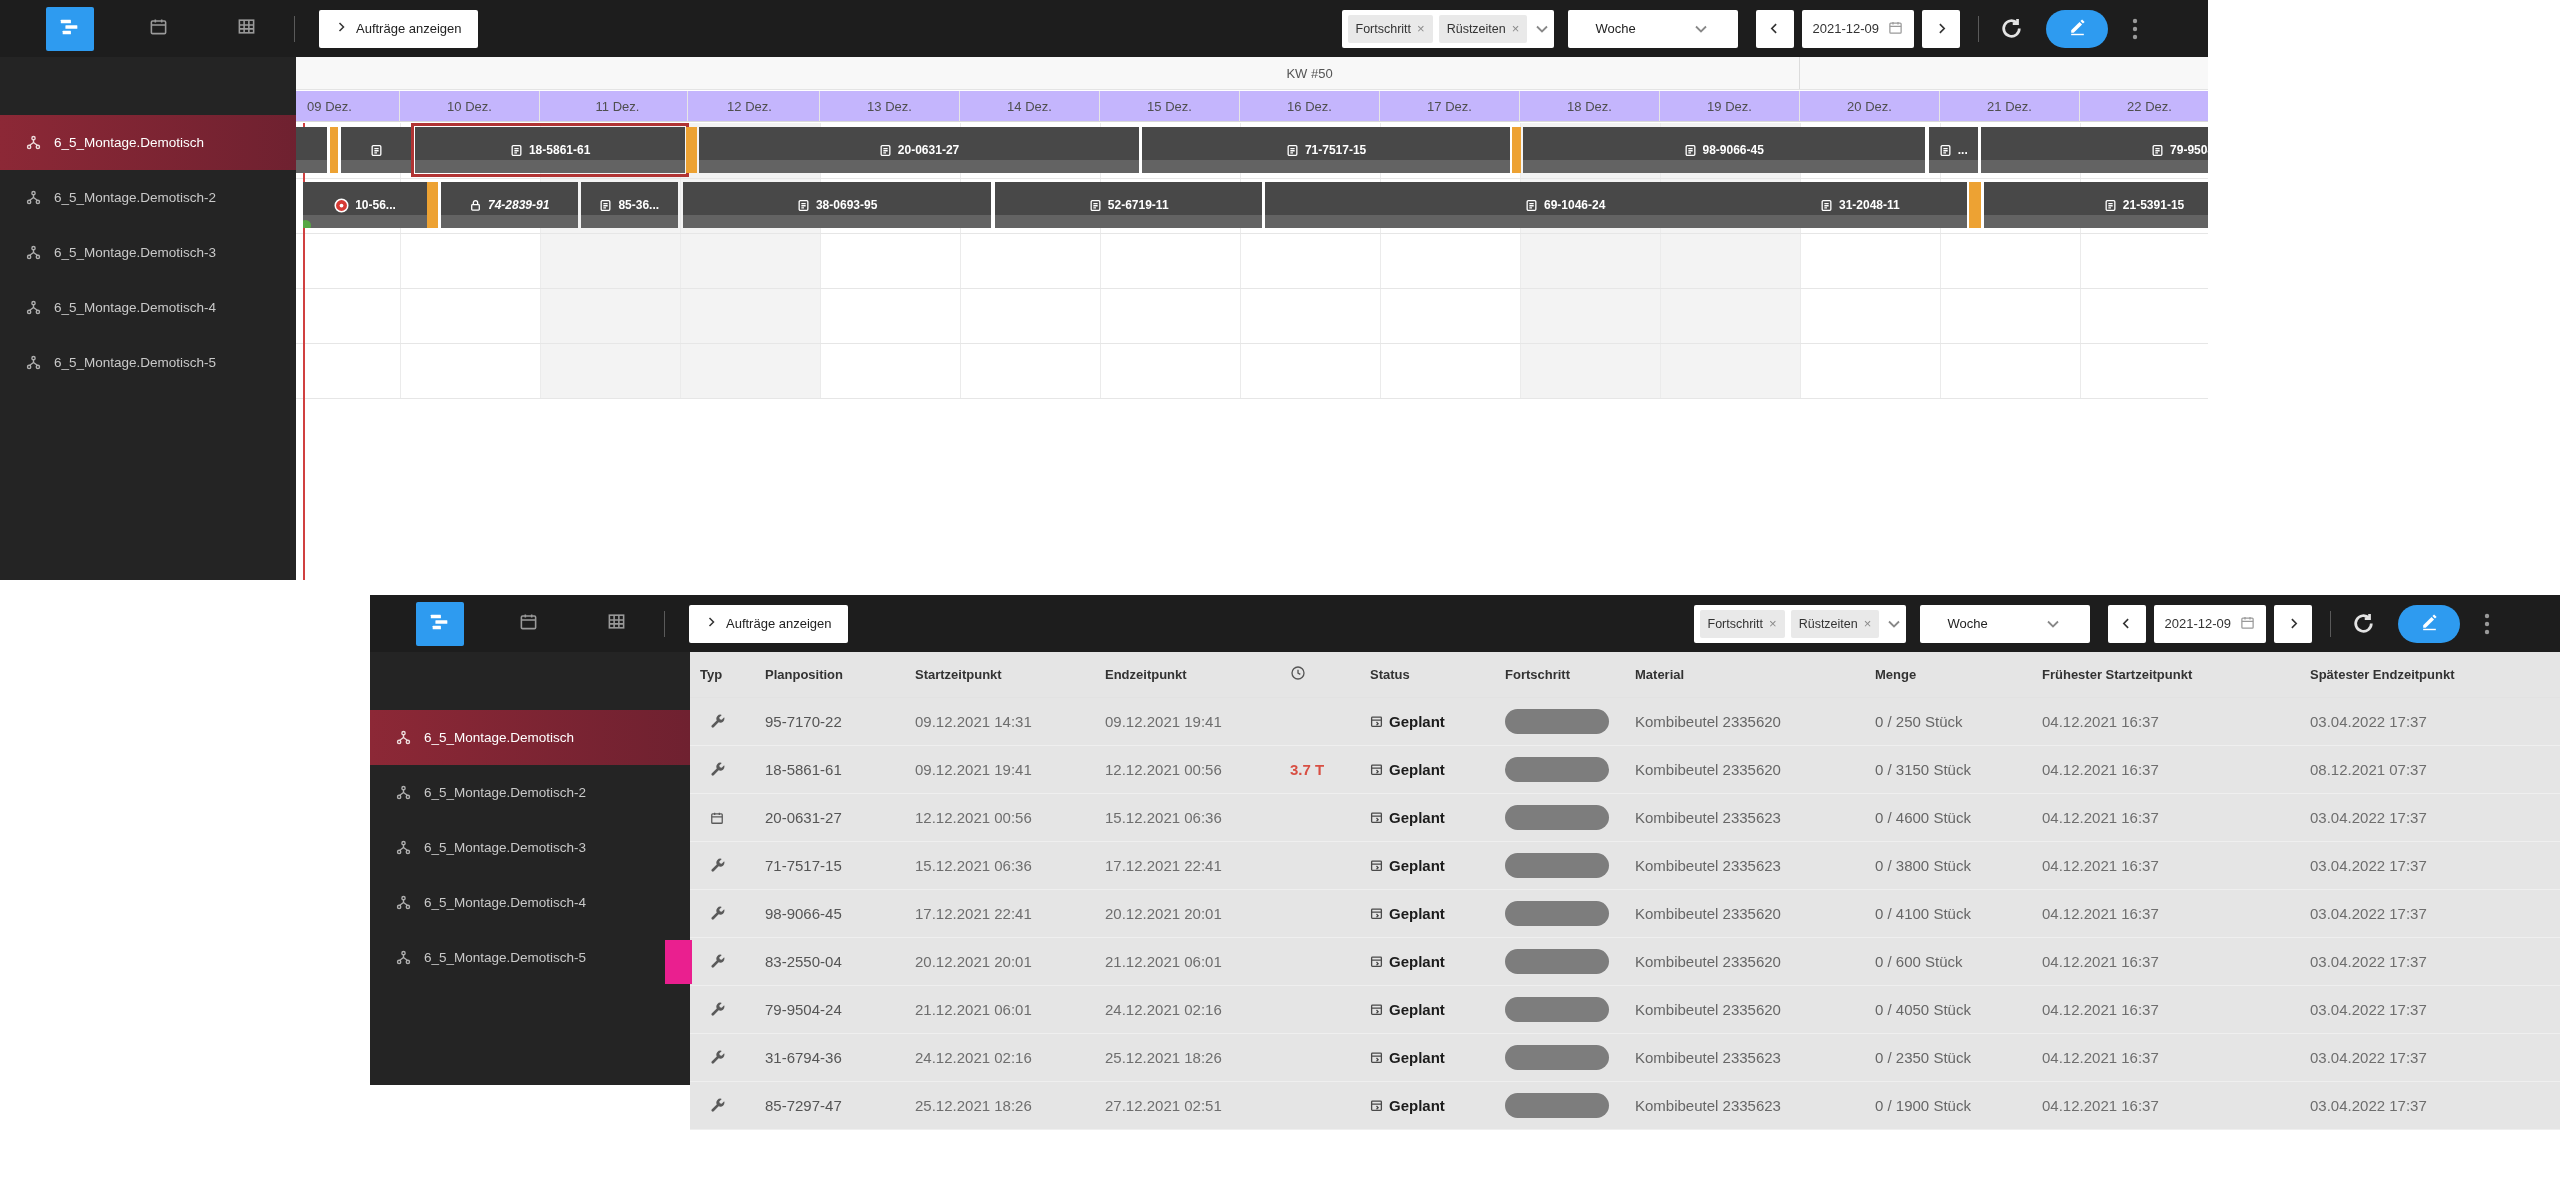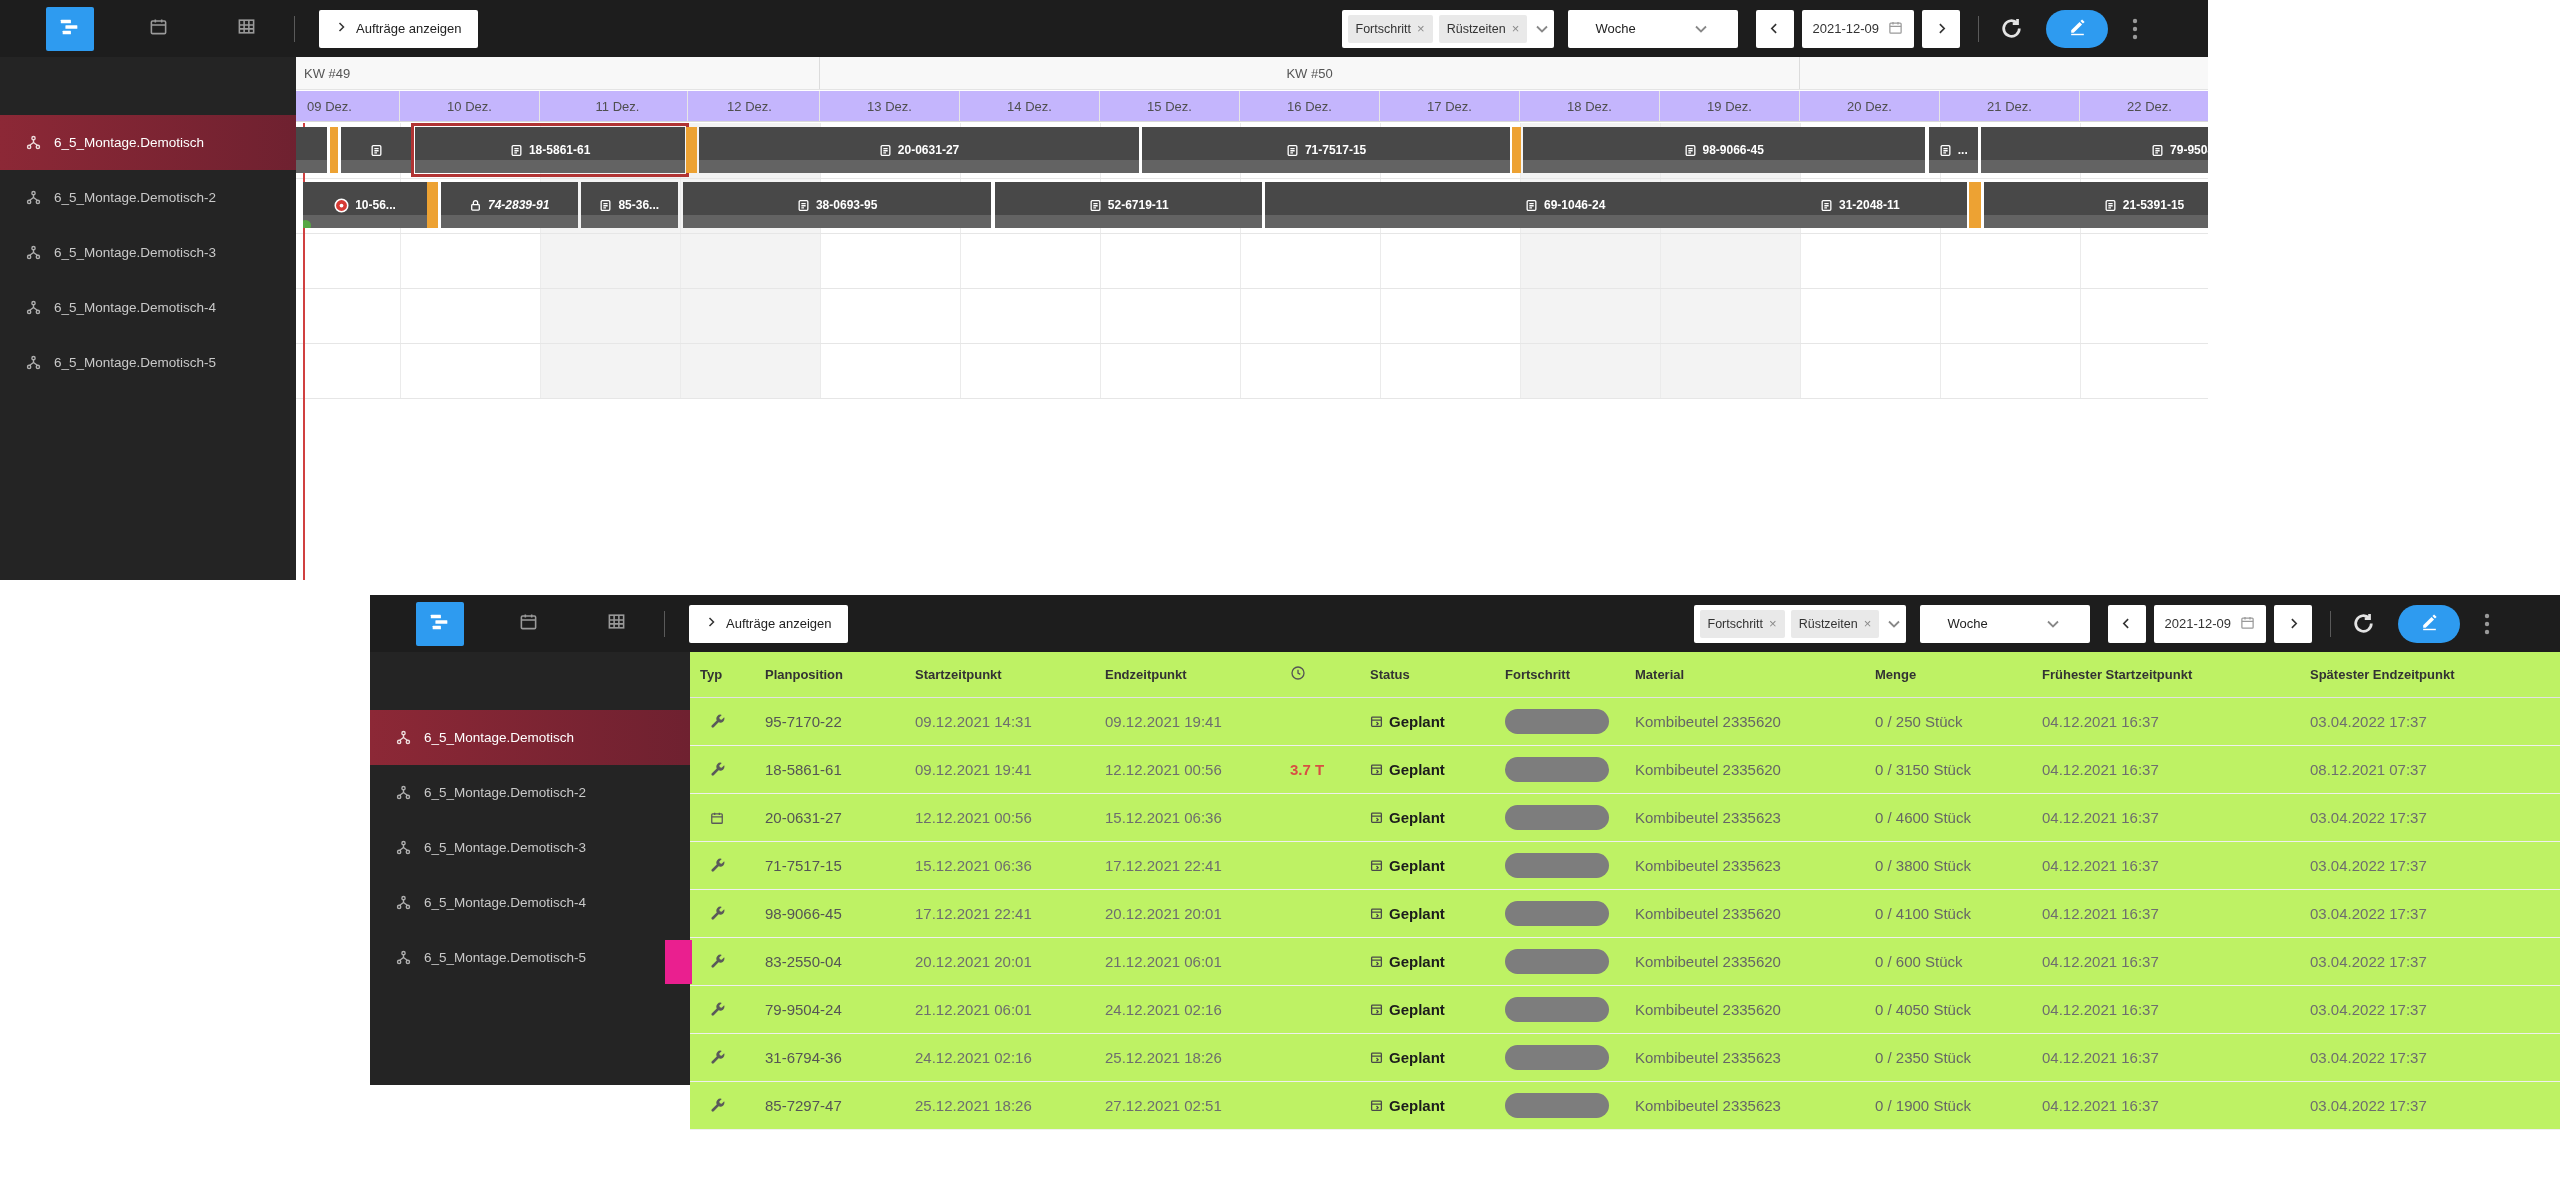--- a/index.html
+++ b/index.html
@@ -70,21 +70,21 @@
   .bar-order { background:linear-gradient(to bottom,#484848 0,#484848 33px,#636363 33px,#636363 100%);
                display:flex; align-items:center; justify-content:center; gap:6px; color:#fff;
                font-size:12px; font-weight:700; overflow:hidden; white-space:nowrap; }
   .bar-selected { outline:3px solid #b13434; outline-offset:1px; }
   .bar-setup { background:#eda233; }
   .bar-ic { display:flex; flex:none; }
   .green-dot { position:absolute; width:11px; height:11px; border-radius:50%; background:#58a744;
                left:-3px; bottom:-3px; z-index:3; }
 
   
-  .table { position:absolute; left:320px; top:57px; right:0; background:#bef264;
+  .table { position:absolute; left:320px; top:57px; right:0; background:#e5e5e5;
            --cols:65px 150px 190px 185px 80px 135px 130px 240px 167px 268px 250px; }
   .t-head { display:grid; grid-template-columns:var(--cols); height:46px; align-items:center;
             padding-left:10px; border-bottom:1px solid #e2e2e2; font-weight:700; font-size:13px; color:#333; }
   .t-head > div { padding-right:10px; overflow:hidden; white-space:nowrap; }
   .t-row { display:grid; grid-template-columns:var(--cols); height:48px; align-items:center;
            padding-left:10px; border-bottom:1px solid #efefef; font-size:15px; color:#666;
            position:relative; }
   .t-row > div { padding-right:10px; overflow:hidden; white-space:nowrap; }
   .c-typ { display:flex; padding-left:10px; }
   .c-plan { color:#555; }
@@ -246,23 +246,20 @@
               <path d="M12 8v4m0 0-6 4.5M12 12l6 4.5"></path>
             </svg>
           </span>
           <span>6_5_Montage.Demotisch-5</span>
         </div>
       </div>
   </div>
 
   <div class="gantt">
     <div class="g-weeks" id="g-weeks">
-        <div class="g-week" style="left: -36px; width: 560px; padding-left: 44px;">
-          <span>KW #49</span>
-        </div>
         <div class="g-week" style="left: 524px; width: 980px; justify-content: center;">
           <span>KW #50</span>
         </div>
         <div class="g-week" style="left: 1504px; width: 490px; justify-content: center;">
           <span></span>
         </div>
       </div>
     <div class="g-days" id="g-days">
         <div class="g-day" style="left: -36px; width: 140px;">
           <span>09 Dez.</span>

